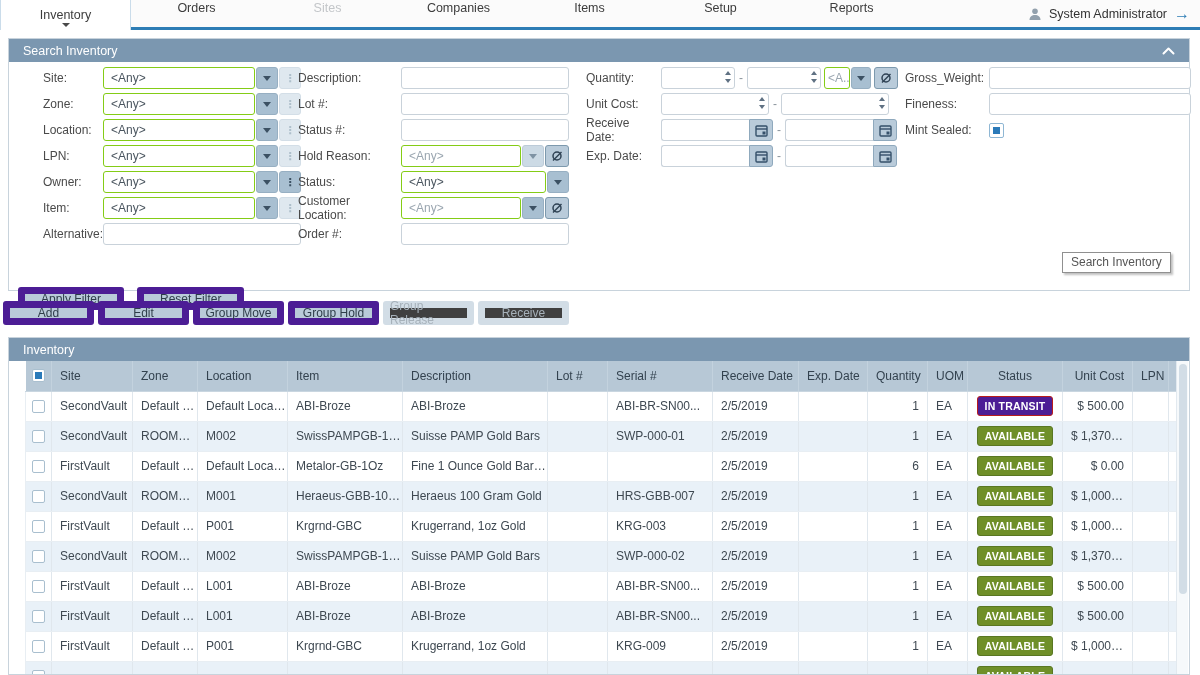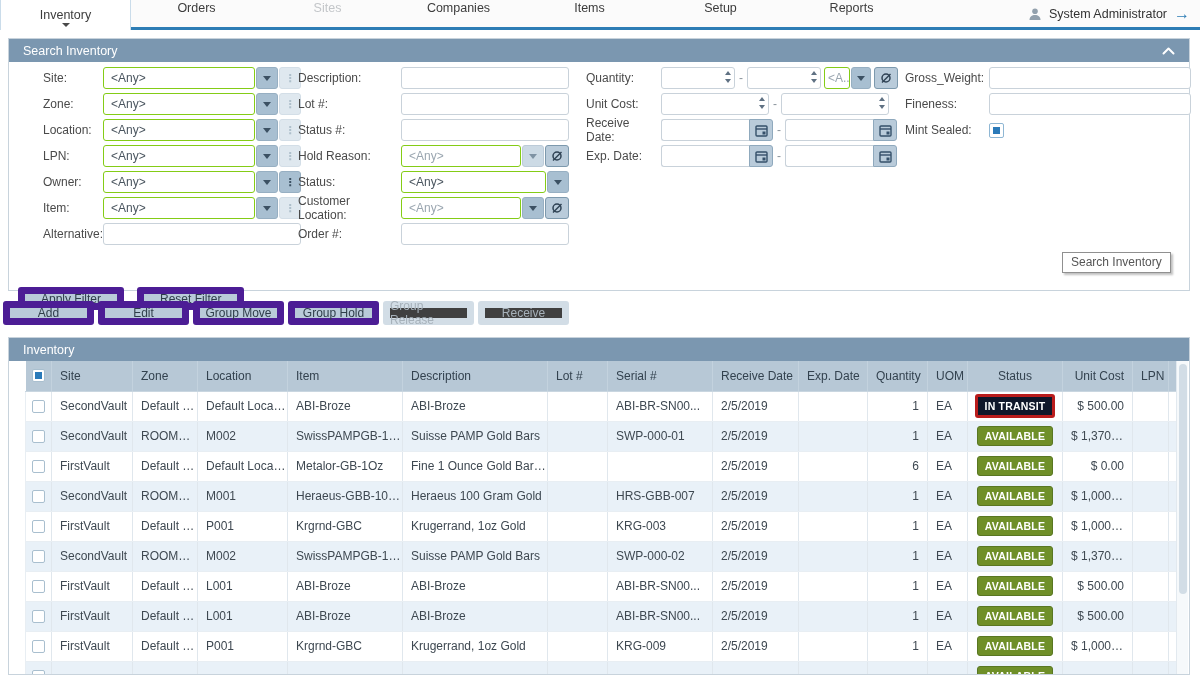--- a/index.html
+++ b/index.html
@@ -114,21 +114,21 @@
   .al-r { text-align:right !important; padding-right:8px !important; }
   .al-c { text-align:center !important; padding-left:0 !important; }
   .col-check { width:26px; } .col-site { width:81px; } .col-zone { width:65px; }
   .col-location { width:90px; } .col-item { width:115px; } .col-description { width:145px; }
   .col-lot { width:60px; } .col-serial { width:105px; } .col-receive_date { width:86px; }
   .col-exp_date { width:69px; } .col-quantity { width:60px; } .col-uom { width:40px; }
   .col-status { width:95px; } .col-unit_cost { width:70px; } .col-lpn { width:36px; }
   .badge { display:inline-block; padding:3px 7px; border-radius:3px; font-size:10.5px;
     font-weight:bold; color:#fff; letter-spacing:.2px; }
   .badge-available { background:#6f8f28; border:1px solid #597722; }
-  .badge-in-transit { background:#0f172a; border:3px solid #b91c1c; }
+  .badge-in-transit { background:#4c1d95; border:1px solid #b91c1c; }
   #inv-scroll { position:absolute; right:1px; top:23px; bottom:0; width:12px;
     background:#f6f9fb; border-left:1px solid #e2e9ef; }
   #inv-scroll .thumb { position:absolute; top:3px; left:2px; width:8px; height:230px;
     background:#d2dde6; border-radius:4px; }
 </style>
 </head>
 <body>
 
 <div id="nav">
   <div id="nav-tabs" style="display:flex;">

